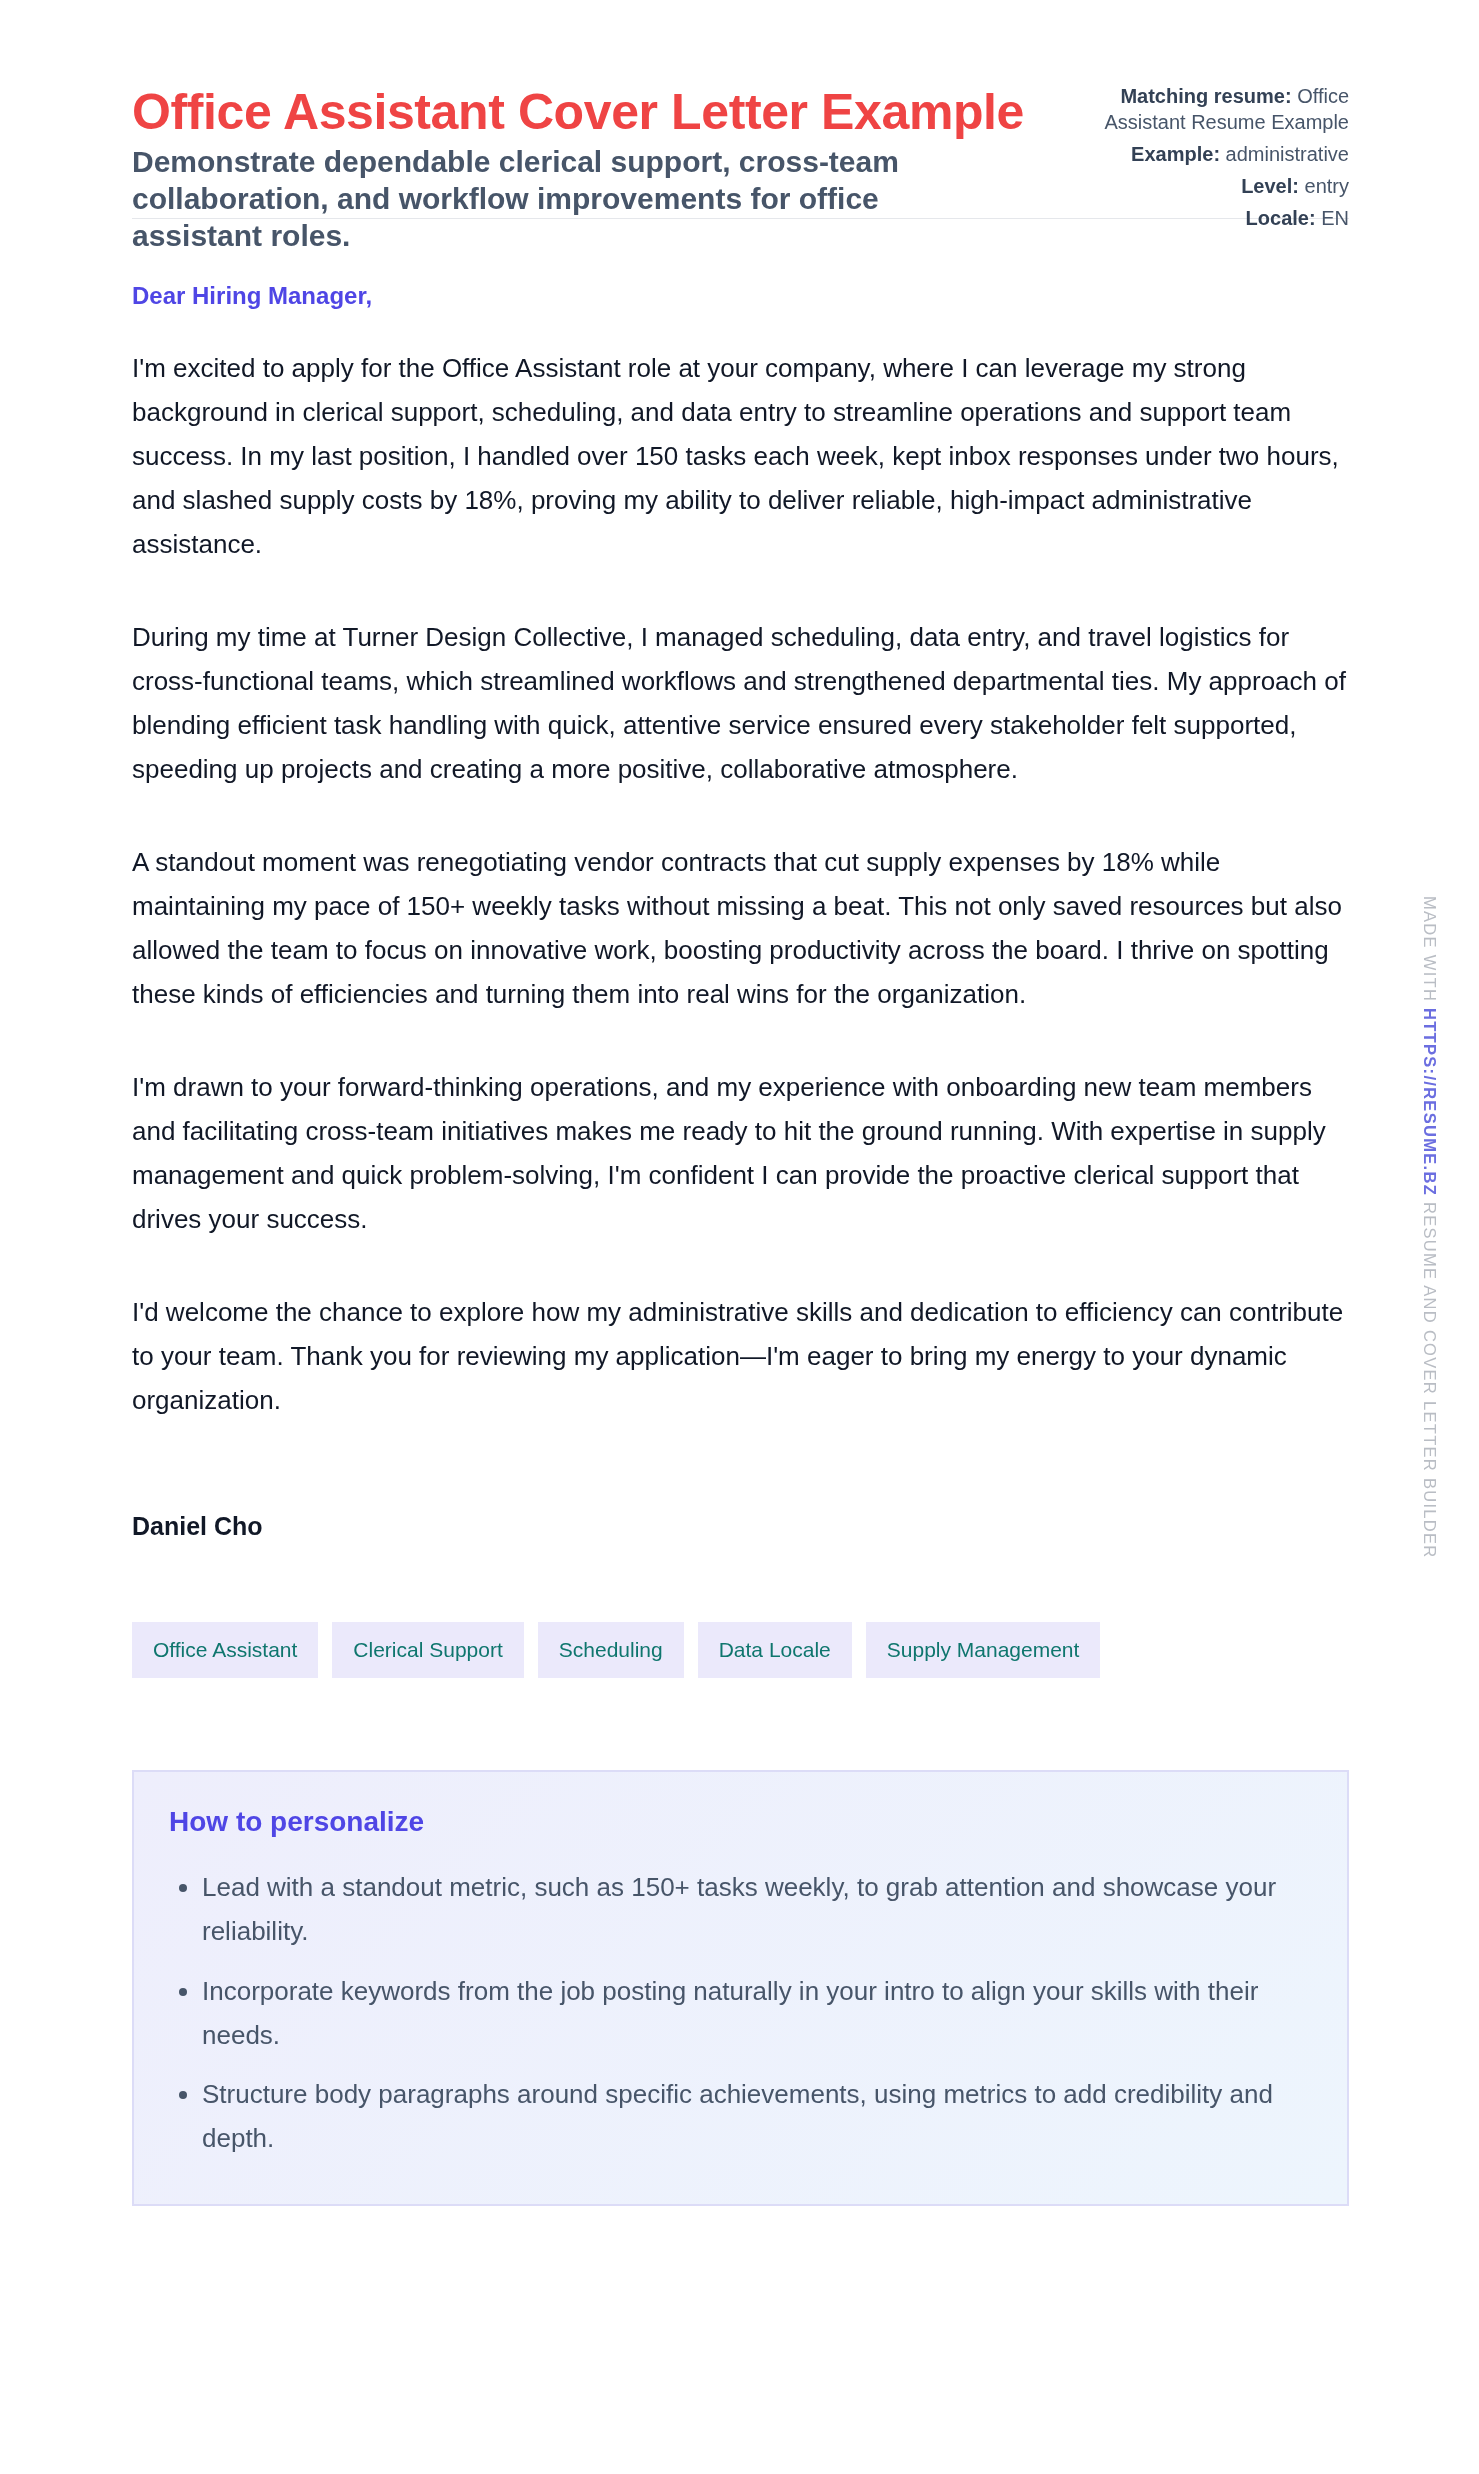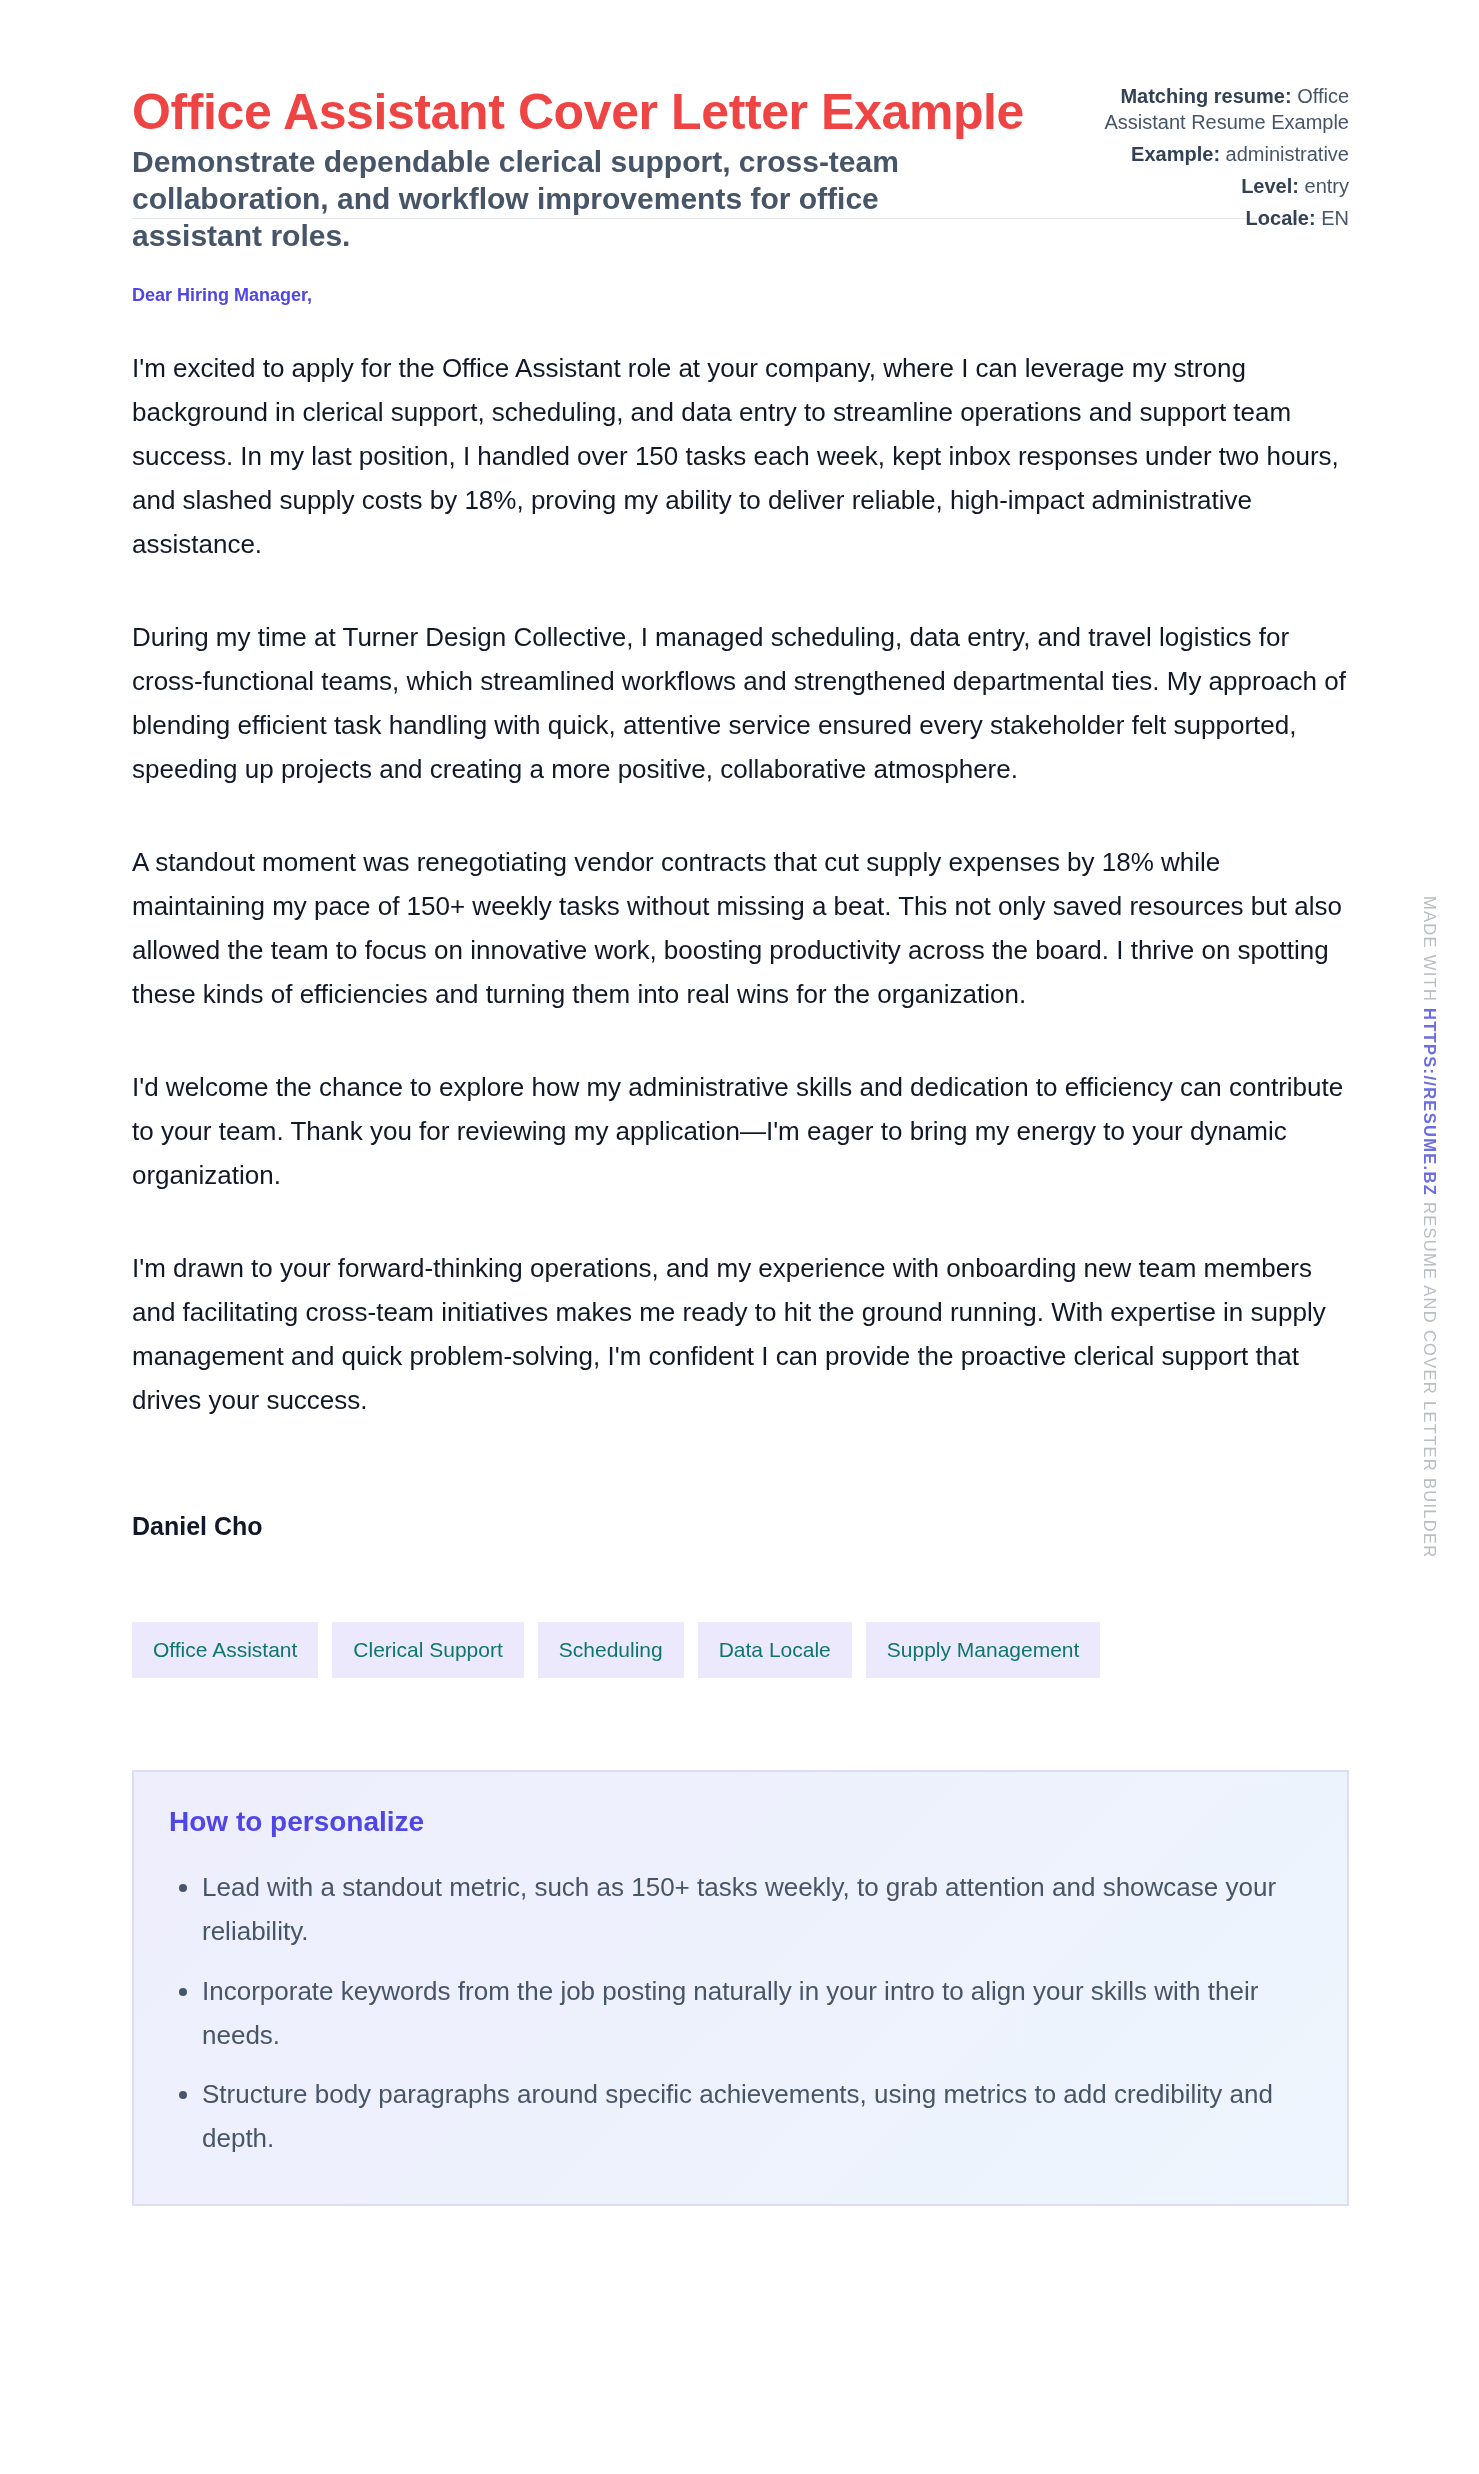--- a/index.html
+++ b/index.html
@@ -22,21 +22,21 @@
   }
   .meta {
     position: absolute; right: 0; top: 83px; width: 287px; text-align: right;
     font-size: 20px; color: #475569; line-height: 26px;
   }
   .meta .row { margin-bottom: 6px; }
   .meta .row.first { margin-bottom: 6px; }
   .meta b { color: #334155; font-weight: 700; margin-left: 32px; }
 
   .salutation {
-    margin-top: 59px; font-size: 18px; font-weight: 700; color: #4f46e5; line-height: 35px;
+    margin-top: 59px; font-size: 24px; font-weight: 700; color: #4f46e5; line-height: 35px;
   }
   .para {
     font-size: 26px; line-height: 44px; color: #111827; margin: 0;
   }
   .para.p1 { margin-top: 33px; }
   .para + .para { margin-top: 49px; }
 
   .signature { margin-top: 87px; }
   .sig-name { font-size: 25px; font-weight: 700; color: #111827; line-height: 35px; }
   .sig-title { font-size: 26px; color: #475569; line-height: 35px; margin-top: 16.5px; }
@@ -94,22 +94,22 @@
       </div>
     </div>
   </div>
 
   <div class="salutation">Dear Hiring Manager,</div>
 
   <div>
     <p class="para p1">I'm excited to apply for the Office Assistant role at your company, where I can leverage my strong background in clerical support, scheduling, and data entry to streamline operations and support team success. In my last position, I handled over 150 tasks each week, kept inbox responses under two hours, and slashed supply costs by 18%, proving my ability to deliver reliable, high-impact administrative assistance.</p>
     <p class="para">During my time at Turner Design Collective, I managed scheduling, data entry, and travel logistics for cross-functional teams, which streamlined workflows and strengthened departmental ties. My approach of blending efficient task handling with quick, attentive service ensured every stakeholder felt supported, speeding up projects and creating a more positive, collaborative atmosphere.</p>
     <p class="para">A standout moment was renegotiating vendor contracts that cut supply expenses by 18% while maintaining my pace of 150+ weekly tasks without missing a beat. This not only saved resources but also allowed the team to focus on innovative work, boosting productivity across the board. I thrive on spotting these kinds of efficiencies and turning them into real wins for the organization.</p>
+    <p class="para">I'm drawn to your forward-thinking operations, and my experience with onboarding new team members and facilitating cross-team initiatives makes me ready to hit the ground running. With expertise in supply management and quick problem-solving, I'm confident I can provide the proactive clerical support that drives your success.</p>
     <p class="para">I'd welcome the chance to explore how my administrative skills and dedication to efficiency can contribute to your team. Thank you for reviewing my application—I'm eager to bring my energy to your dynamic organization.</p>
-    <p class="para">I'm drawn to your forward-thinking operations, and my experience with onboarding new team members and facilitating cross-team initiatives makes me ready to hit the ground running. With expertise in supply management and quick problem-solving, I'm confident I can provide the proactive clerical support that drives your success.</p>
   </div>
 
   <div class="signature">
     <div class="sig-name">Daniel Cho</div>
   </div>
 
   <div class="tags">
     <span class="tag">Office Assistant</span>
     <span class="tag">Clerical Support</span>
     <span class="tag">Scheduling</span>

